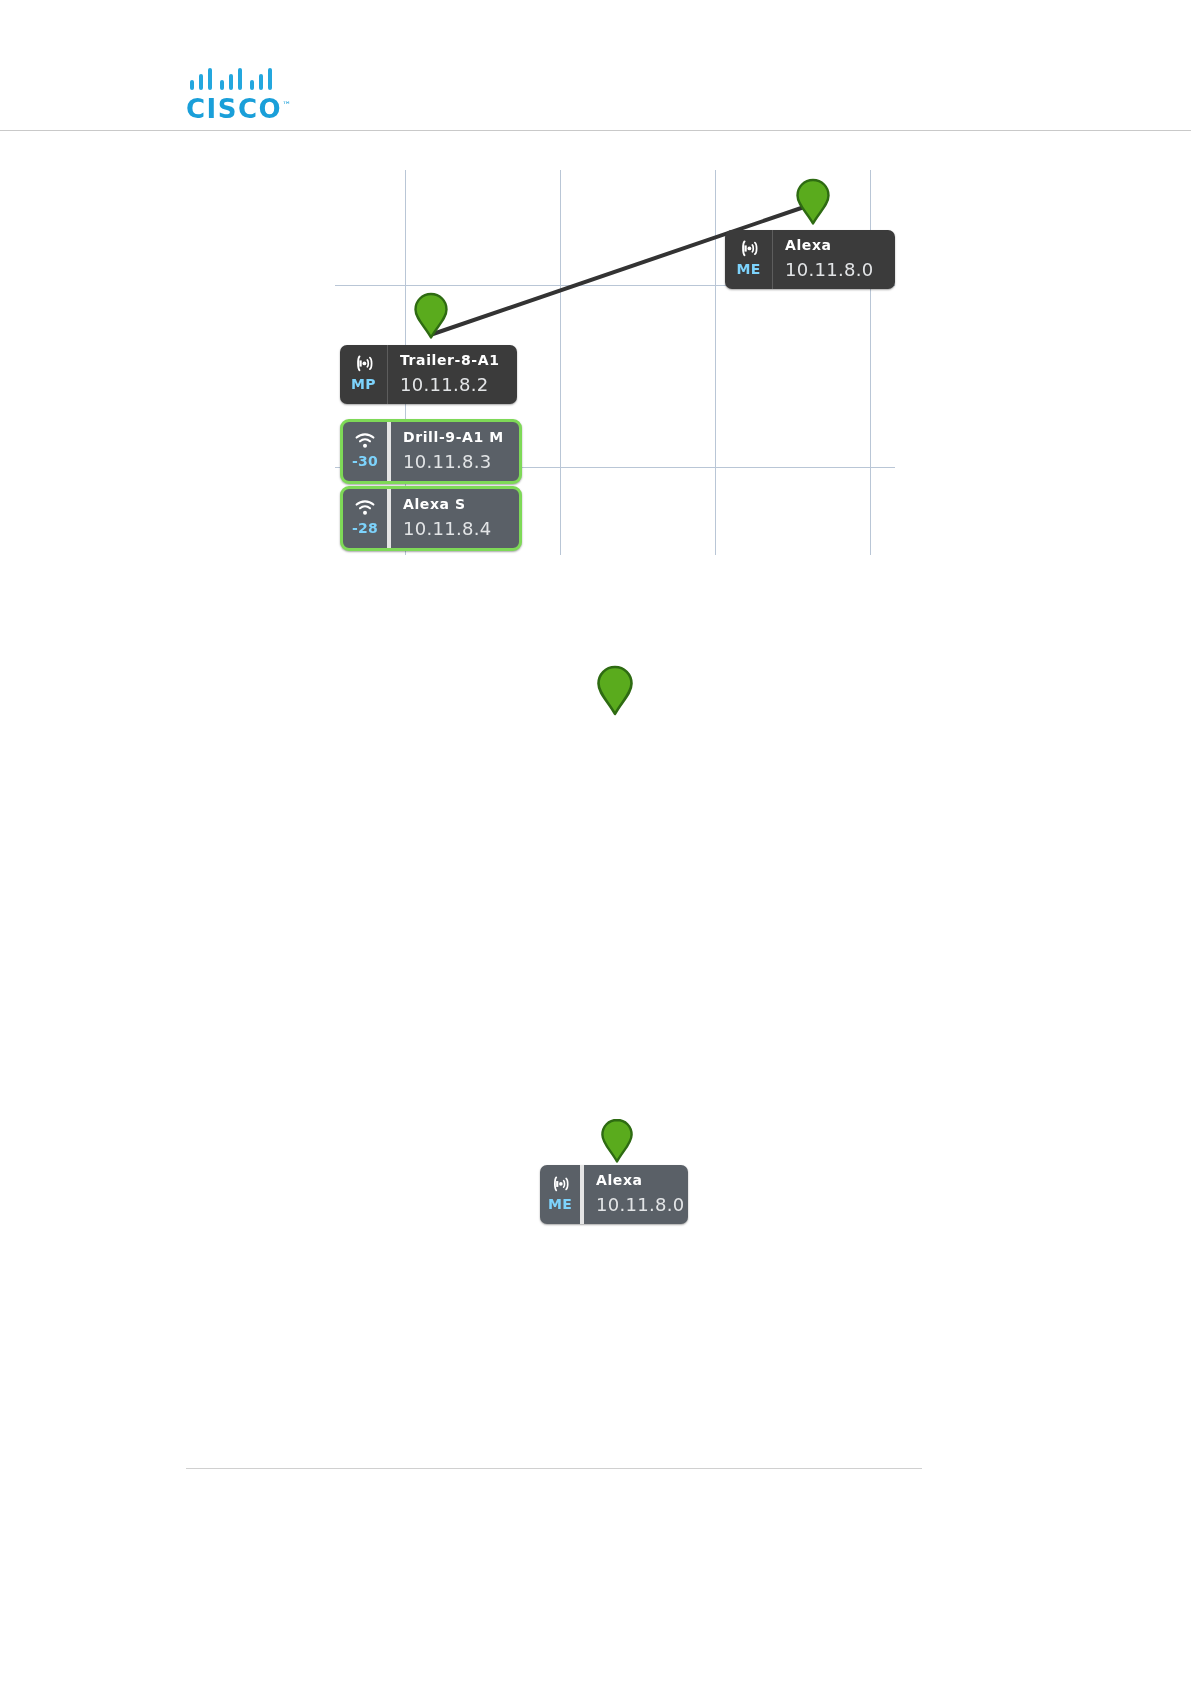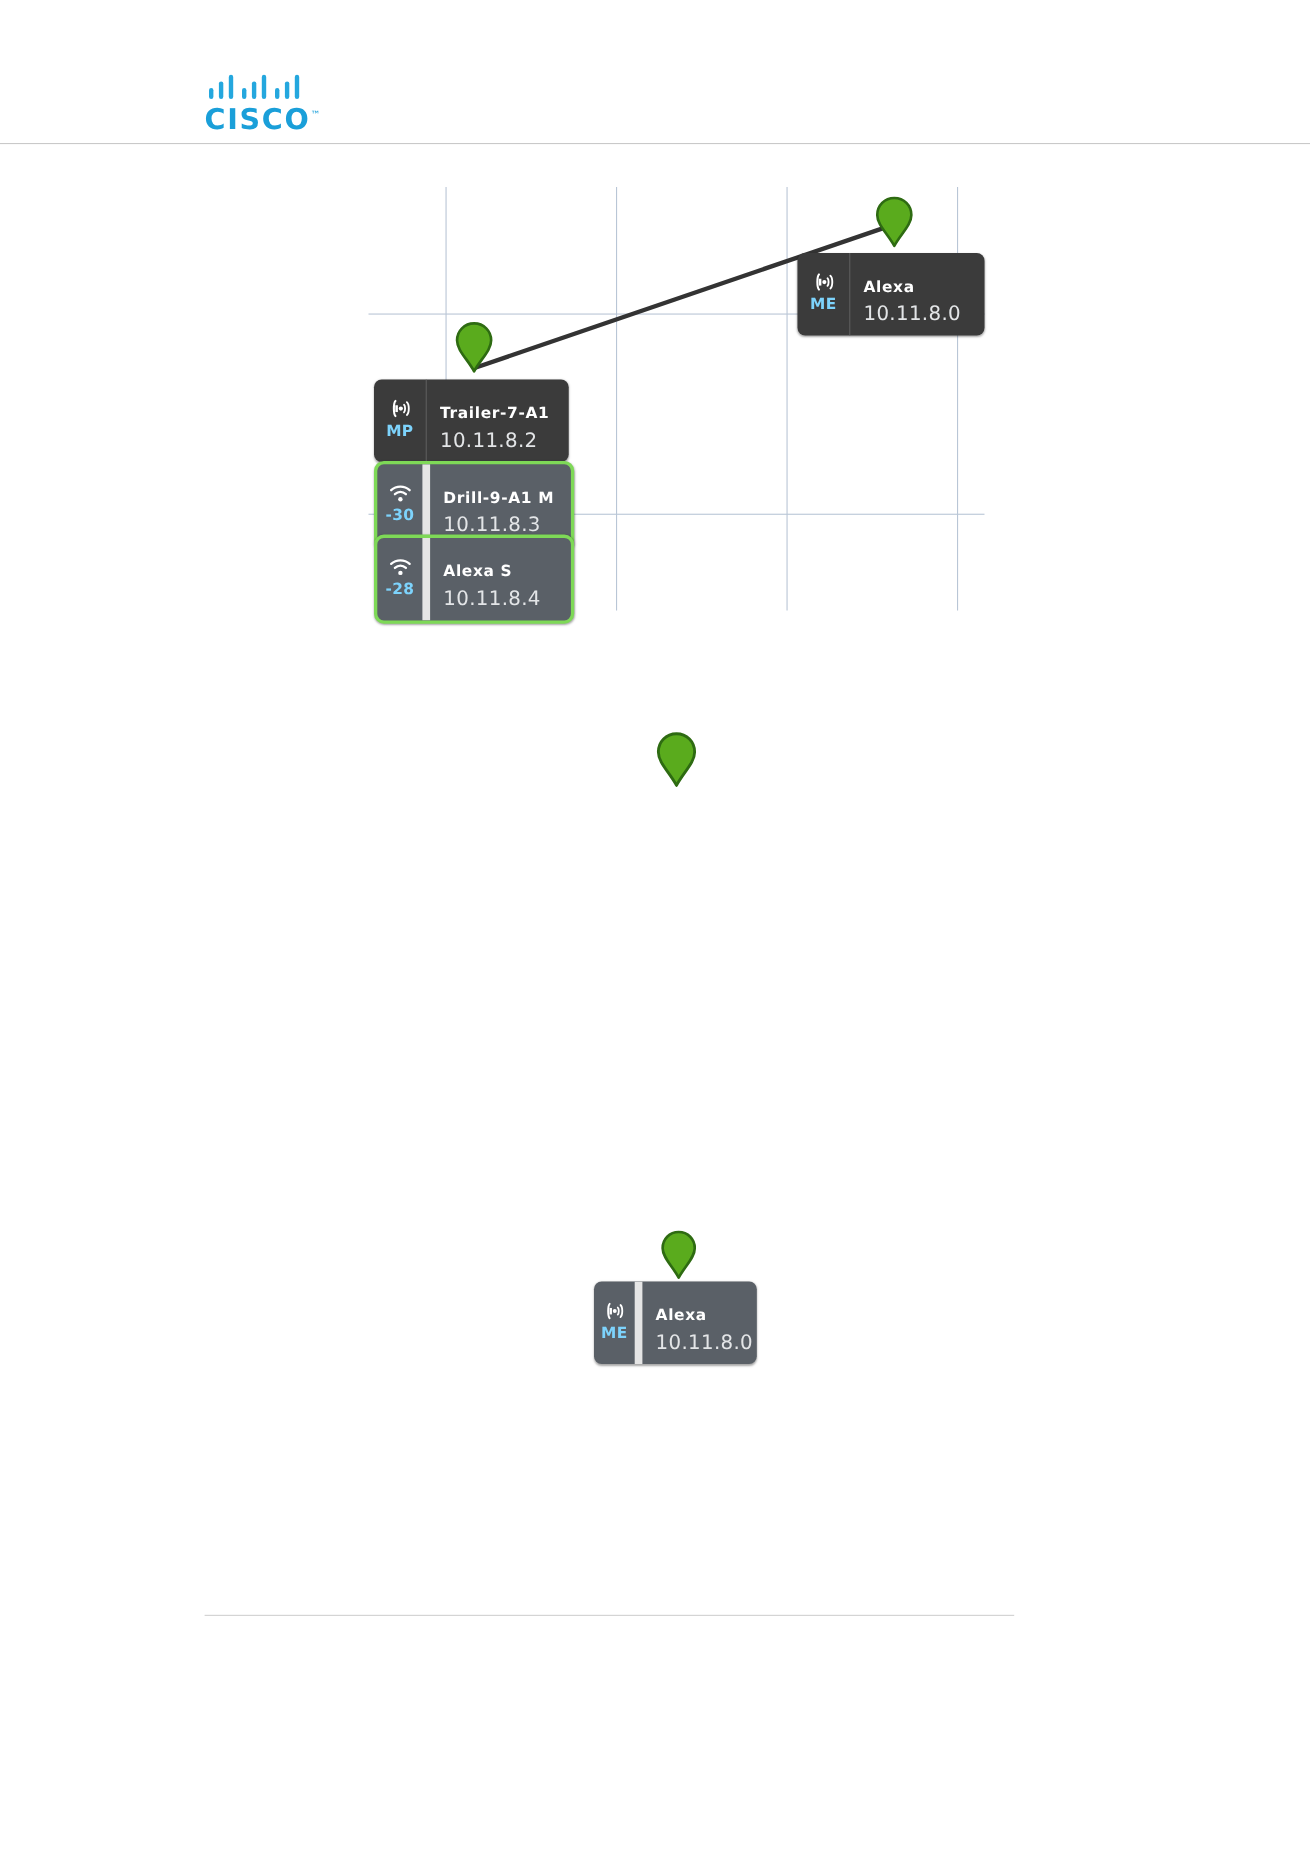--- a/index.html
+++ b/index.html
@@ -98,38 +98,37 @@
     border-radius: 9px;
   }
   .dl-left {
     flex: 0 0 auto;
     width: 48px;
     display: flex;
     flex-direction: column;
     align-items: center;
     justify-content: center;
     padding: 5px 0 6px;
-    border-right: 7px solid #e5e5e5;
+    border-right: 4px solid #e5e5e5;
   }
   .device-label.dark .dl-left { border-right: 1px solid #5d5d5d; }
   .dl-icon { height: 21px; display: flex; align-items: center; justify-content: center; }
   .dl-metric {
     color: #7dd3fc;
     font-size: 14px;
     font-weight: bold;
     line-height: 1.45;
     letter-spacing: .3px;
   }
   .dl-right {
     flex: 1 1 auto;
     padding: 5px 0 6px 12px;
     display: flex;
     flex-direction: column;
     justify-content: center;
-    margin-top: 16px;
   }
   .dl-name {
     color: #ffffff;
     font-size: 14px;
     font-weight: bold;
     letter-spacing: .6px;
     line-height: 1.5;
     white-space: nowrap;
   }
   .dl-ip {
@@ -227,21 +226,21 @@
           <path d="M5.5 2.5 C3.6 4.3 3.6 14.4 5.5 16.2" stroke="#ffffff" stroke-width="1.9" fill="none" stroke-linecap="round"></path>
           <rect x="5.4" y="6.4" width="2.3" height="6.2" fill="#ffffff"></rect>
           <circle cx="10.4" cy="9.4" r="1.9" fill="#ffffff"></circle>
           <path d="M13.3 6.0 C14.6 7.1 14.6 11.7 13.3 12.8" stroke="#ffffff" stroke-width="1.7" fill="none" stroke-linecap="round"></path>
           <path d="M15.9 3.6 C18.2 5.5 18.2 13.3 15.9 15.2" stroke="#ffffff" stroke-width="1.7" fill="none" stroke-linecap="round"></path>
         </svg>
       </span>
       <span class="dl-metric">MP</span>
     </div>
     <div class="dl-right">
-      <span class="dl-name">Trailer-7-A1</span>
+      <span class="dl-name">Trailer-8-A1</span>
       <span class="dl-ip">10.11.8.2</span>
     </div>
   </div>
 
   <div class="device-label selected" style="left:5px; top:249px; width:182px;">
     <div class="dl-left">
       <span class="dl-icon">
         <svg width="22" height="18" viewBox="0 0 22 18">
           <path d="M2.6 5.6 C7.3 1.3 14.7 1.3 19.4 5.6" stroke="#ffffff" stroke-width="2.1" fill="none" stroke-linecap="round"></path>
           <path d="M6.0 9.3 C9.0 6.6 13.0 6.6 16.0 9.3" stroke="#ffffff" stroke-width="2.1" fill="none" stroke-linecap="round"></path>

